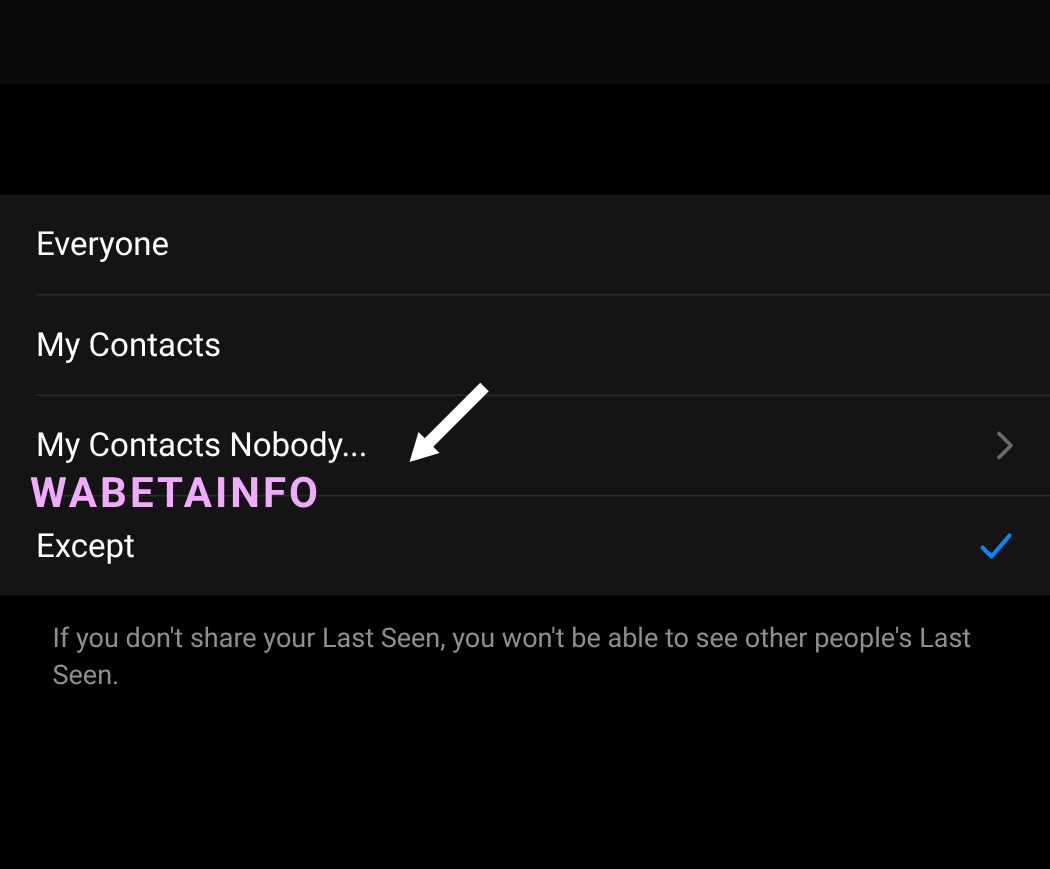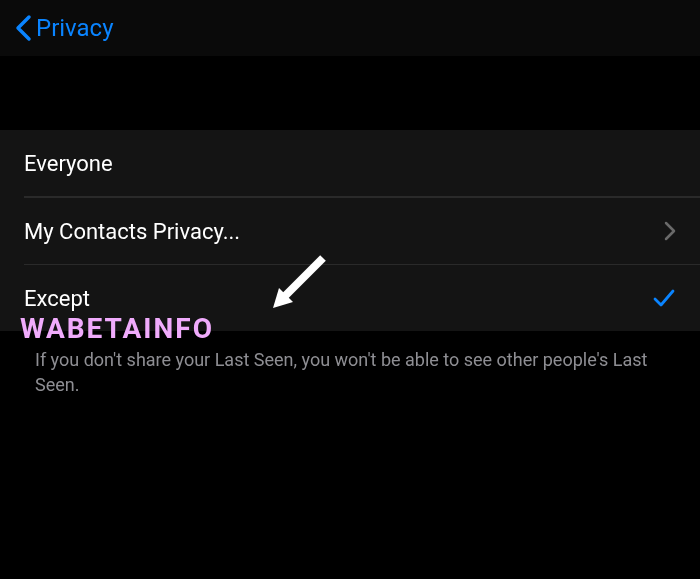--- a/index.html
+++ b/index.html
@@ -127,45 +127,40 @@
     .option-row .disclosure-chevron,
     .option-row .checkmark {
       position: relative;
       z-index: 1;
     }
   </style>
 </head>
 <body>
 
 <div class="navbar">
-  <div class="back-button">
-    <span class="back-chevron">
-      <svg width="18" height="28" viewBox="0 0 18 28" fill="none">
-        <path d="M15 3 L4 14 L15 25" stroke="#0a84ff" stroke-width="3.5" stroke-linecap="round" stroke-linejoin="round"></path>
-      </svg>
-    </span>
-    <span class="back-label">Privacy</span>
-  </div>
 </div>
 
 <div class="spacer"></div>
 
 <div class="watermark">WABETAINFO</div>
 
 <div class="options-group">
 
   <div class="option-row">
     <span class="option-label">Everyone</span>
   </div>
   <div class="option-separator"></div>
 
+  <div class="option-row">
+    <span class="option-label">My Contacts</span>
+  </div>
   <div class="option-separator"></div>
 
   <div class="option-row">
-    <span class="option-label">My Contacts Privacy...</span>
+    <span class="option-label">My Contacts Nobody...</span>
     <span class="disclosure-chevron">
       <svg width="12" height="20" viewBox="0 0 12 20" fill="none">
         <path d="M2 2 L10 10 L2 18" stroke="#6a6a6a" stroke-width="2.5" stroke-linecap="round" stroke-linejoin="round"></path>
       </svg>
     </span>
   </div>
   <div class="option-separator"></div>
 
   <div class="option-row">
     <span class="option-label">Except</span>

